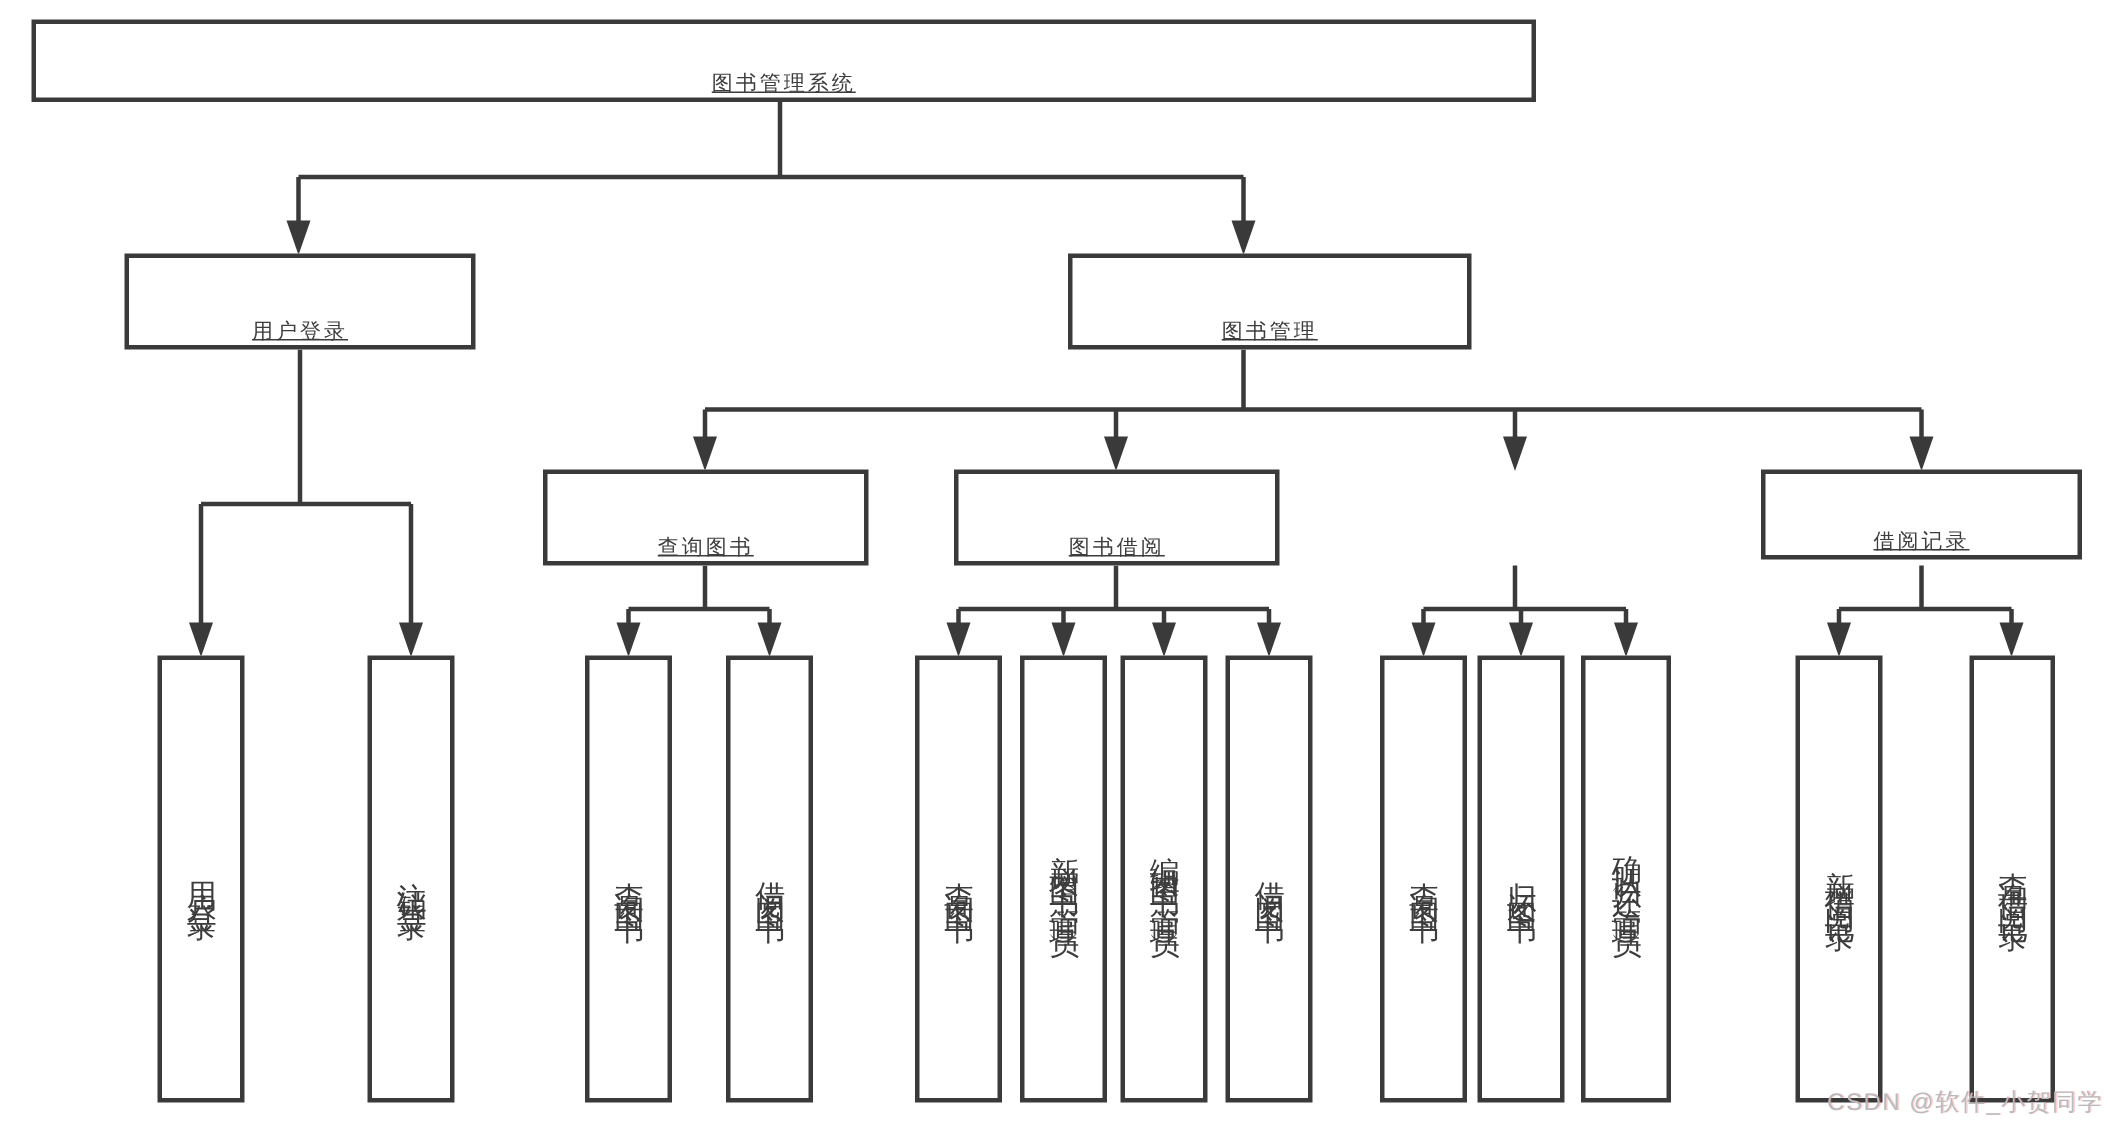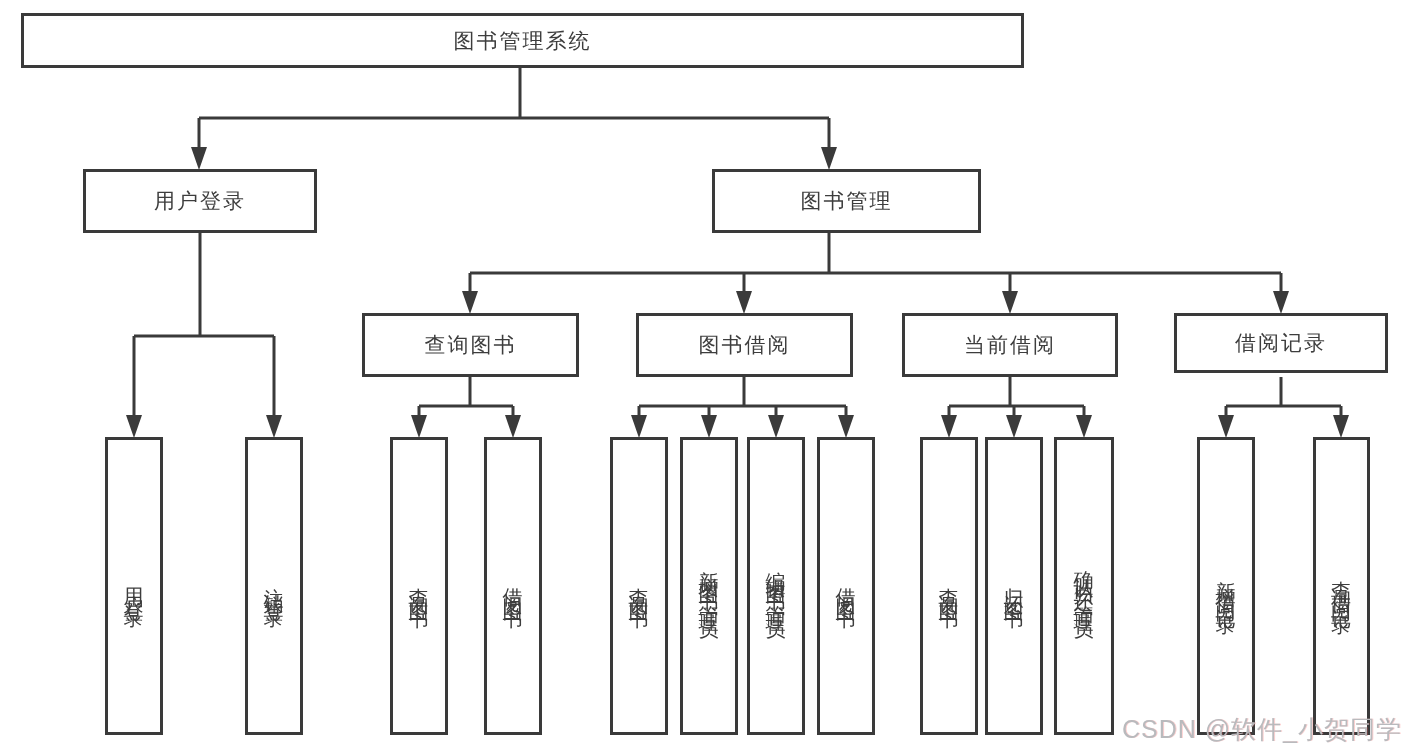--- a/index.html
+++ b/index.html
@@ -26,25 +26,26 @@
   #connectors polygon {
     fill: var(--line, #3a3a3a);
     stroke: none;
   }
   .hnode {
     position: absolute;
     box-sizing: border-box;
     border: 3px solid var(--line, #3a3a3a);
     background: var(--box_bg, #ffffff);
     display: flex;
-    align-items: center;
+    align-items: flex-end;
     justify-content: center;
-    font-size: 21px;
+    font-size: 14px;
     letter-spacing: 2px;
     white-space: nowrap;
+    text-decoration: underline;
   }
   .leaf {
     position: absolute;
     top: 437px;
     width: 58px;
     height: 298px;
     box-sizing: border-box;
     border: 3px solid var(--line, #3a3a3a);
     background: var(--box_bg, #ffffff);
     display: flex;
@@ -55,21 +56,21 @@
     writing-mode: vertical-rl;
     text-orientation: mixed;
     font-size: 20px;
     line-height: 1;
     letter-spacing: 7px;
   }
   #watermark {
     position: absolute;
     right: 3px;
     bottom: 1px;
-    font-size: 25px;
+    font-size: 16px;
     letter-spacing: 1px;
     color: var(--watermark, #b9babd);
     text-shadow: 1px 0 0 rgba(248, 90, 90, 0.28);
     white-space: nowrap;
     z-index: 5;
   }
 </style>
 </head>
 <body>
 
@@ -121,23 +122,20 @@
   <div class="hnode" style="left:712px; top:169px; width:269px; height:64px;">
     <span>图书管理</span>
   </div>
 
   <div class="hnode" style="left:362px; top:313px; width:217px; height:64px;">
     <span>查询图书</span>
   </div>
   <div class="hnode" style="left:636px; top:313px; width:217px; height:64px;">
     <span>图书借阅</span>
   </div>
-  <div class="hnode" style="left:902px; top:313px; width:216px; height:64px;">
-    <span>当前借阅</span>
-  </div>
   <div class="hnode" style="left:1174px; top:313px; width:214px; height:60px;">
     <span>借阅记录</span>
   </div>
 
   <div class="leaf" style="left:105px;">
     <span>用户登录</span>
   </div>
   <div class="leaf" style="left:245px;">
     <span>注销登录</span>
   </div>

